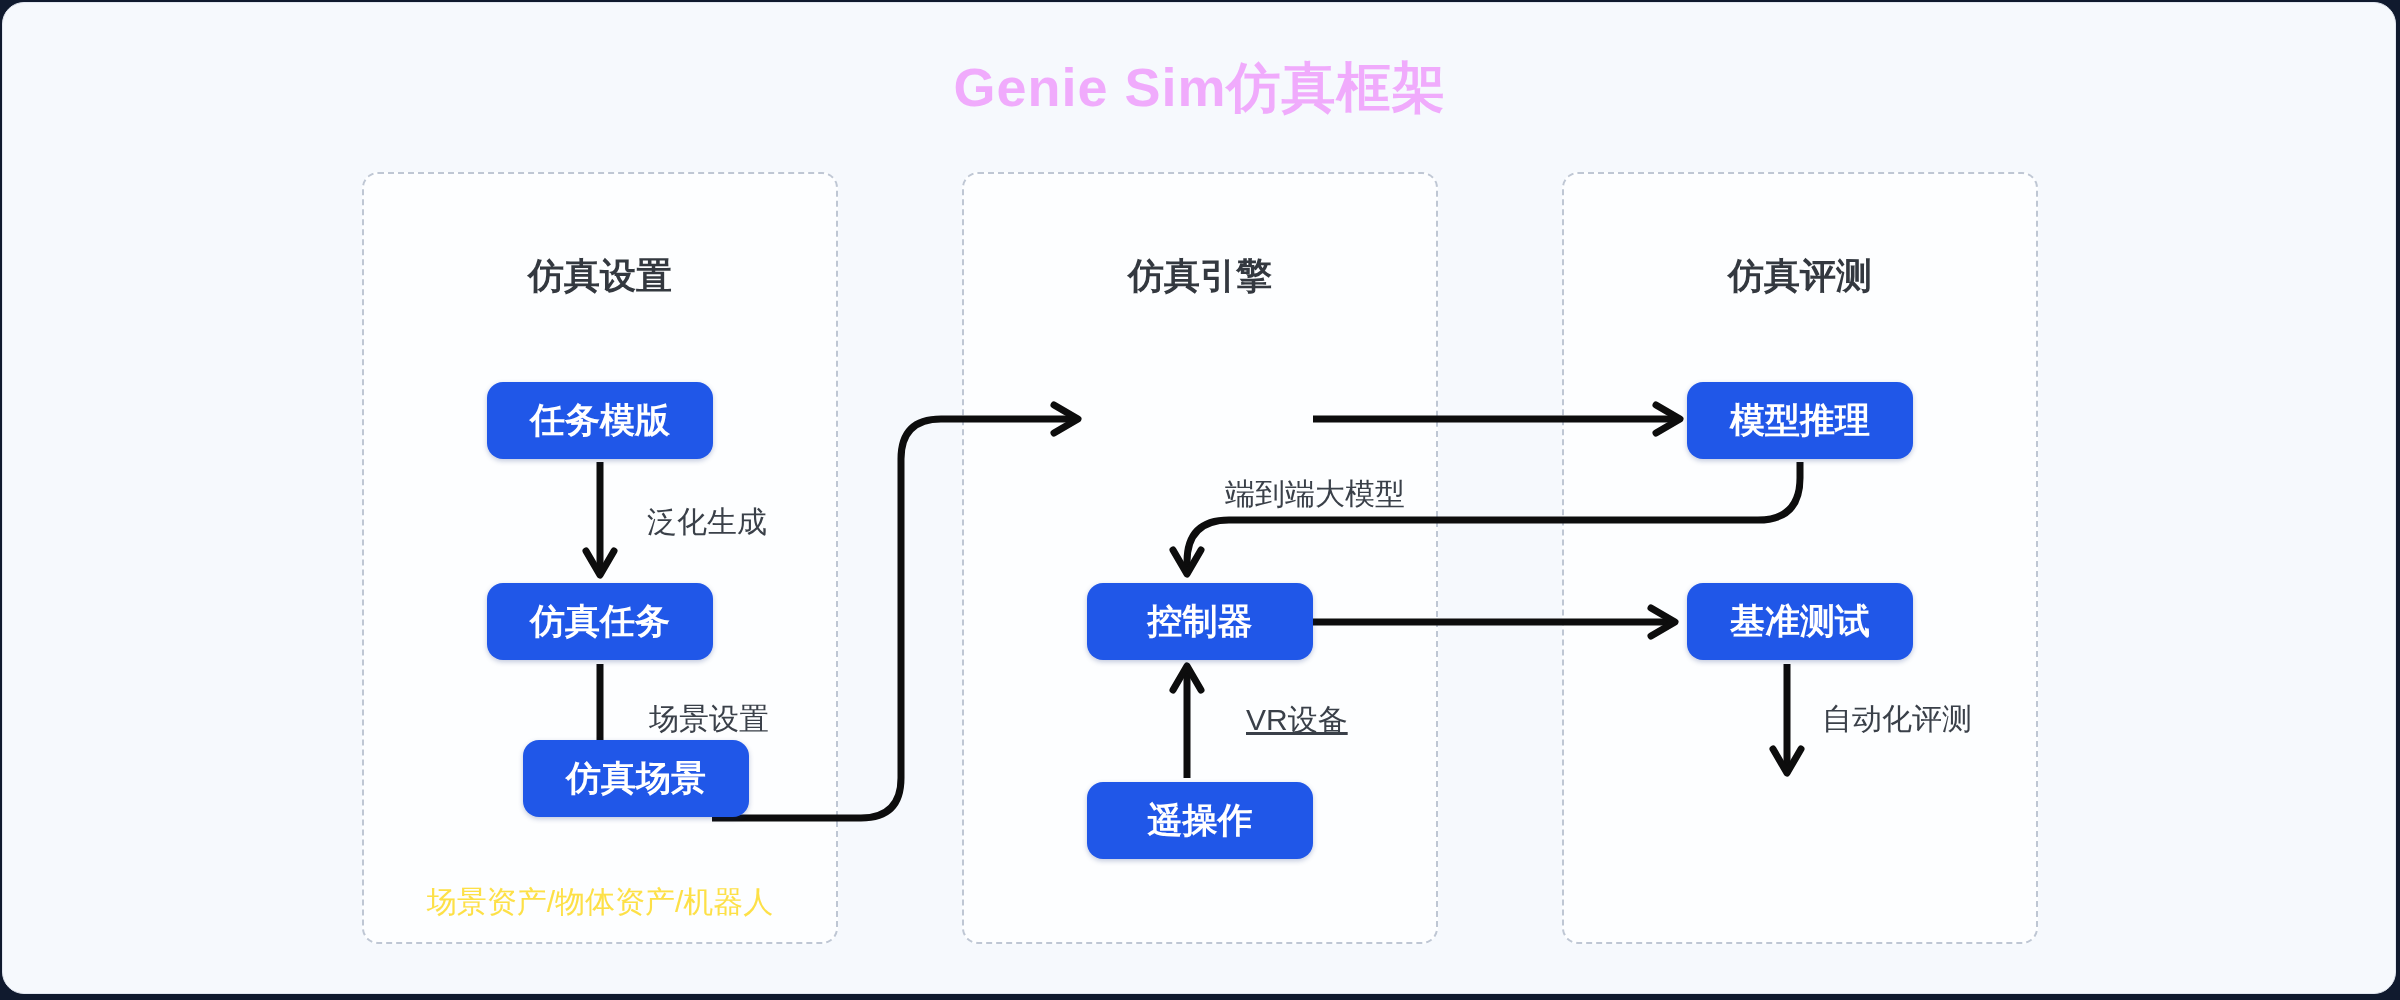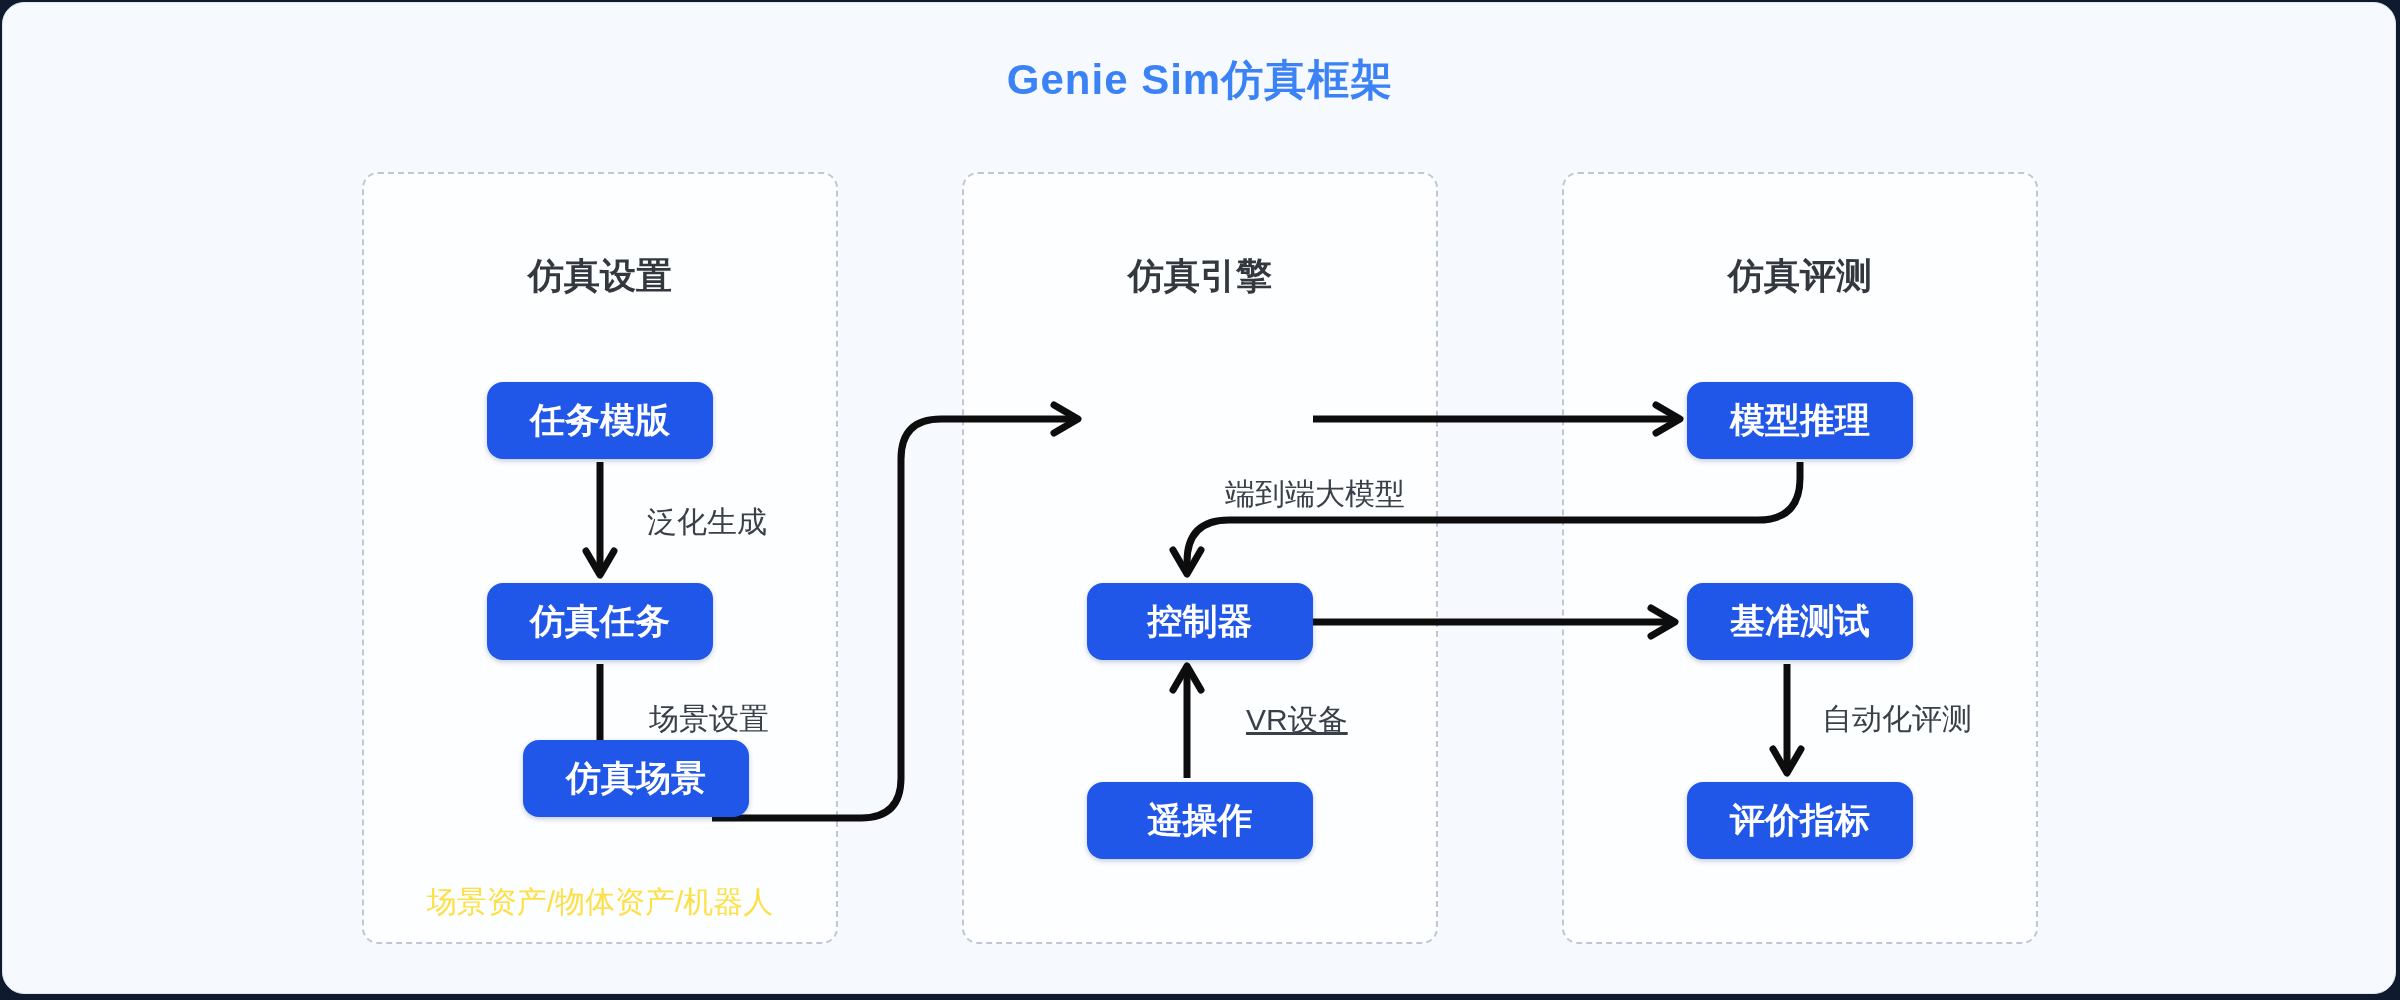--- a/index.html
+++ b/index.html
@@ -18,23 +18,23 @@
     position: absolute;
     left: 2px; top: 2px; right: 4px; bottom: 6px;
     background: #f6f9fd;
     border: 1px solid #e2e7f0;
     border-radius: 22px;
   }
   .diagram-title {
     position: absolute;
     left: 0; right: 0; top: 52px;
     text-align: center;
-    font-size: 42px;
+    font-size: 54px;
     font-weight: 700;
-    color: #3b82f6;
+    color: #f0abfc;
     letter-spacing: 1px;
     z-index: 4;
   }
   .column {
     position: absolute;
     top: 172px;
     width: 476px;
     height: 772px;
     background: #fdfeff;
     border: 2px dashed #bfc7d4;
@@ -136,21 +136,20 @@
 
   <div class="node" style="left:487px; top:583px;">仿真任务</div>
   <div class="node" style="left:487px; top:382px;">任务模版</div>
   <div class="node" style="left:487px; top:740px;margin-left:36px;">仿真场景</div>
 
   <div class="node" style="left:1087px; top:583px;">控制器</div>
   <div class="node" style="left:1087px; top:782px;">遥操作</div>
 
   <div class="node" style="left:1687px; top:382px;">模型推理</div>
   <div class="node" style="left:1687px; top:583px;">基准测试</div>
-  <div class="node" style="left:1687px; top:782px;">评价指标</div>
 
   <div class="edge-label" style="left:647px; top:502px;">泛化生成</div>
   <div class="edge-label" style="left:649px; top:699px;">场景设置</div>
   <div class="edge-label" style="left:1225px; top:474px;">端到端大模型</div>
   <div class="edge-label" style="left:1246px; top:700px;text-decoration:underline;">VR设备</div>
   <div class="edge-label" style="left:1822px; top:699px;">自动化评测</div>
 
   <div class="footnote">场景资产/物体资产/机器人</div>
 </div>
 

